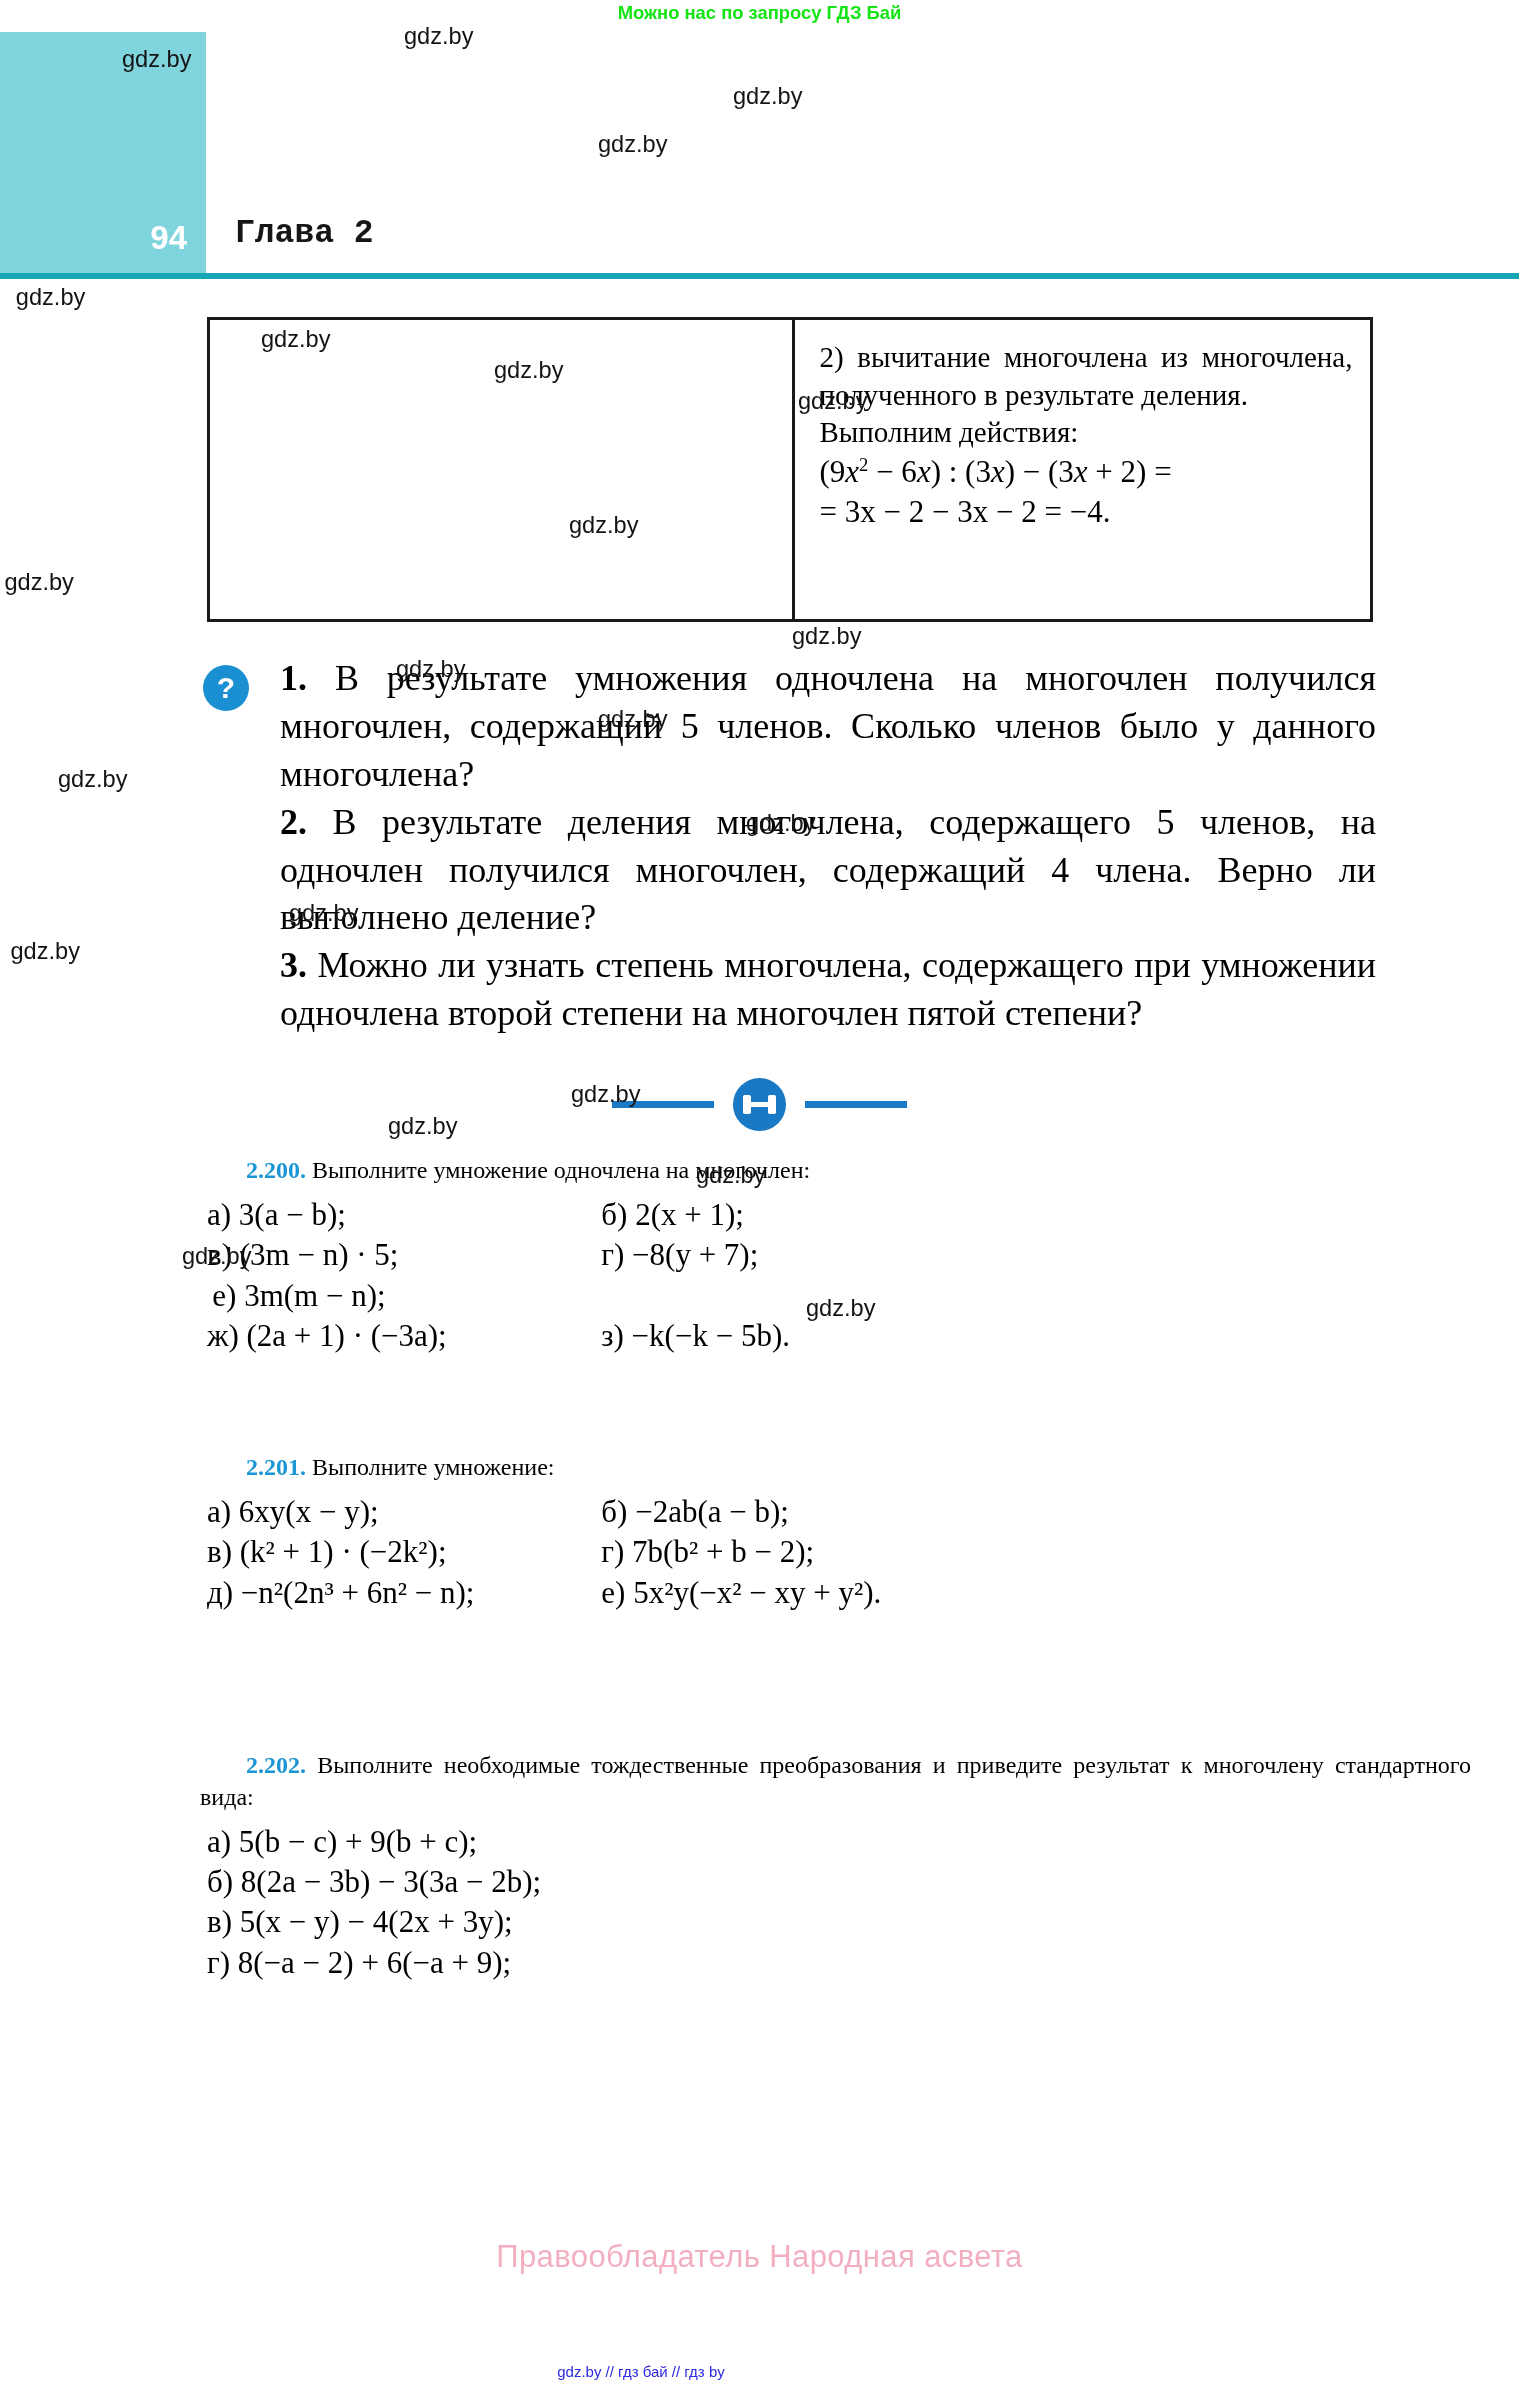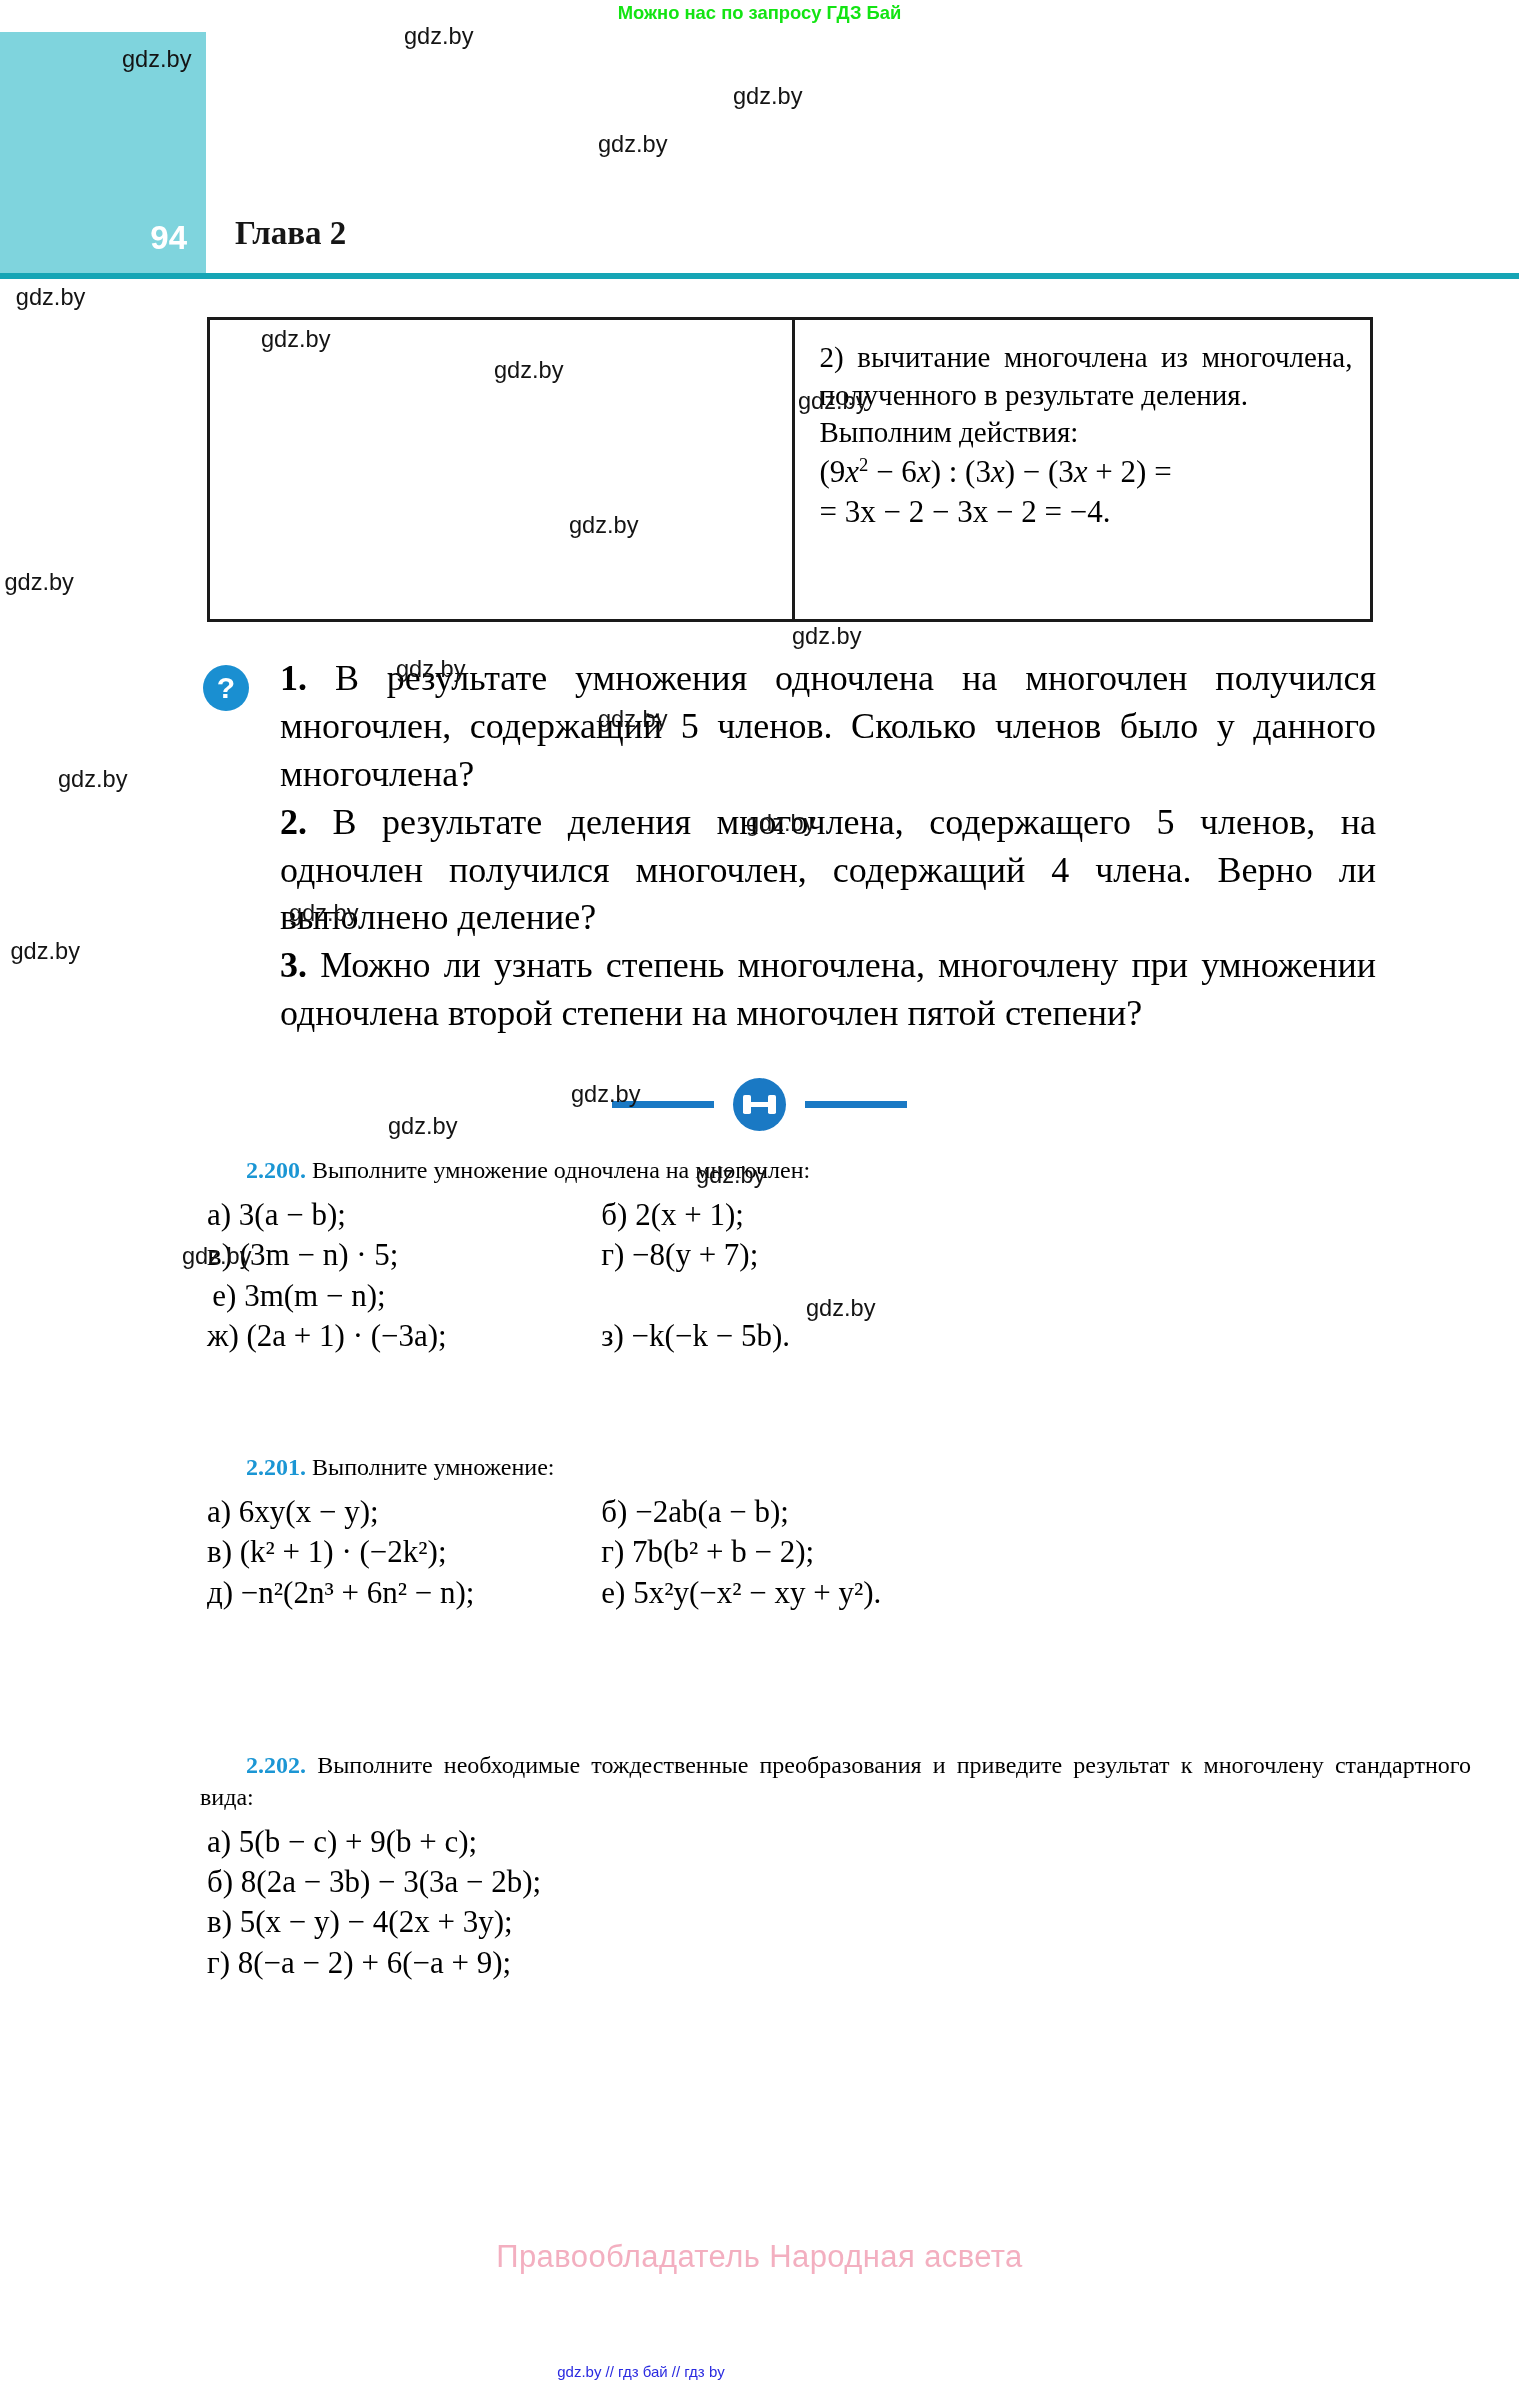--- a/index.html
+++ b/index.html
@@ -46,21 +46,21 @@
     color: #ffffff;
     font-family: "Liberation Sans", sans-serif;
     font-weight: bold;
     font-size: 33px;
     line-height: 1;
   }
   .chapter-title {
     position: absolute;
     left: 235px;
     top: 217px;
-    font-family: Liberation Serif, serif;
+    font-family: Liberation Mono, monospace;
     font-weight: bold;
     font-size: 33px;
     line-height: 1;
     color: #161616;
   }
   .header-rule {
     position: absolute;
     left: 0;
     top: 273px;
     width: 1519px;
@@ -266,21 +266,21 @@
     <div class="box-math">
       <span>= 3x − 2 − 3x − 2 = −4.</span>
     </div>
   </div>
 </div>
 
 <div class="q-icon">?</div>
 <div class="questions">
   <p><span class="qnum">1.</span><span> В результате умножения одночлена на многочлен получился многочлен, содержащий 5 членов. Сколько членов было у данного многочлена?</span></p>
   <p><span class="qnum">2.</span><span> В результате деления многочлена, содержащего 5 членов, на одночлен получился многочлен, содержащий 4 члена. Верно ли выполнено деление?</span></p>
-  <p><span class="qnum">3.</span><span> Можно ли узнать степень многочлена, многочлену при умножении одночлена второй степени на многочлен пятой степени?</span></p>
+  <p><span class="qnum">3.</span><span> Можно ли узнать степень многочлена, содержащего при умножении одночлена второй степени на многочлен пятой степени?</span></p>
 </div>
 
 <div class="divider">
   <div class="bar"></div>
   <div class="circle">
     <div class="dumbbell">
       <div class="plate-l"></div>
       <div class="shaft"></div>
       <div class="plate-r"></div>
     </div>

